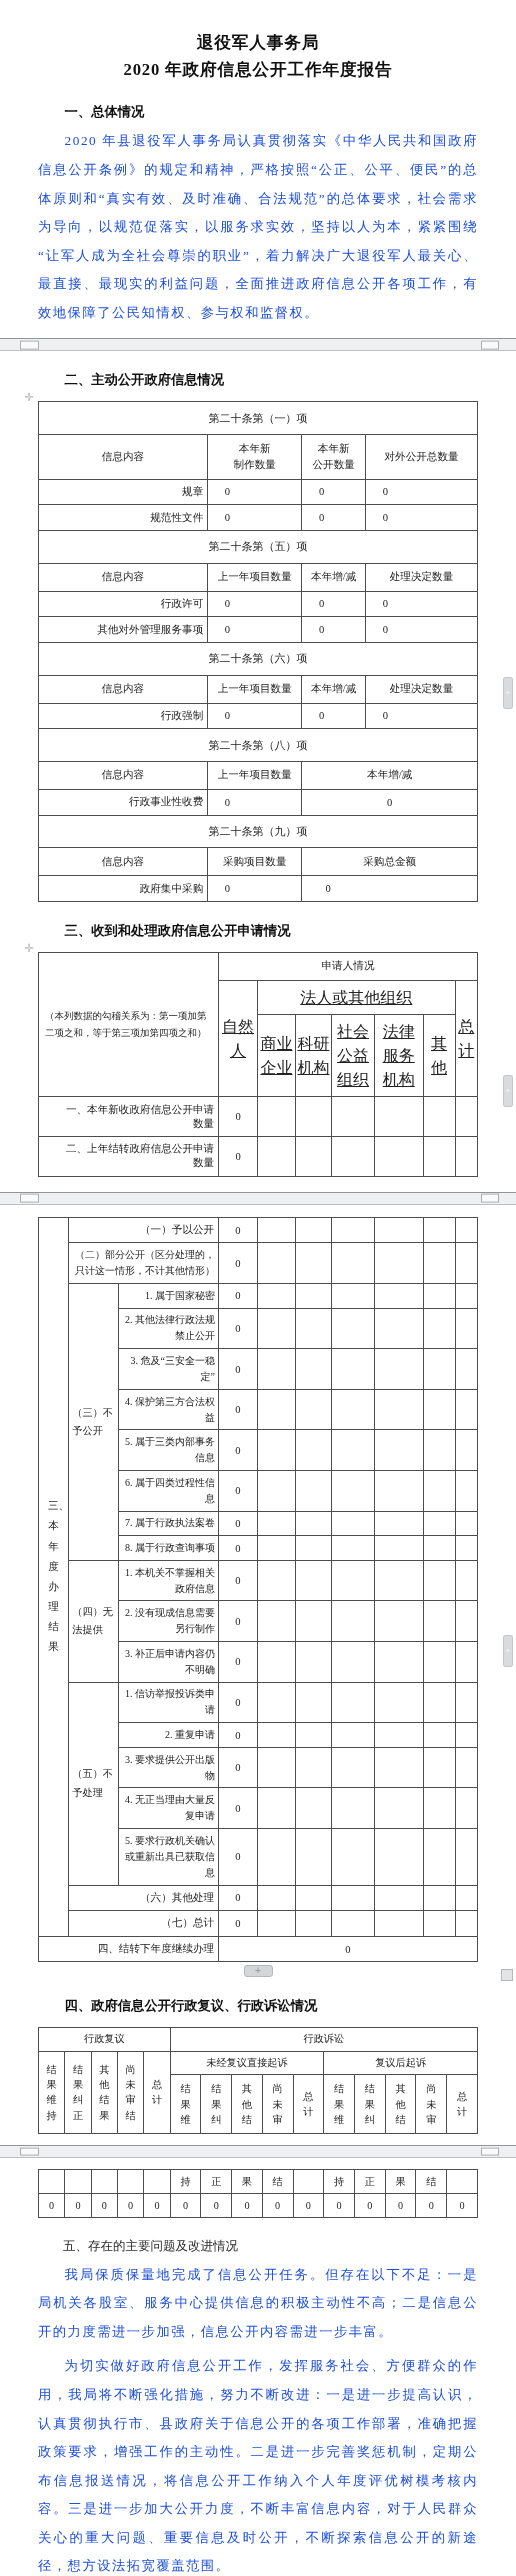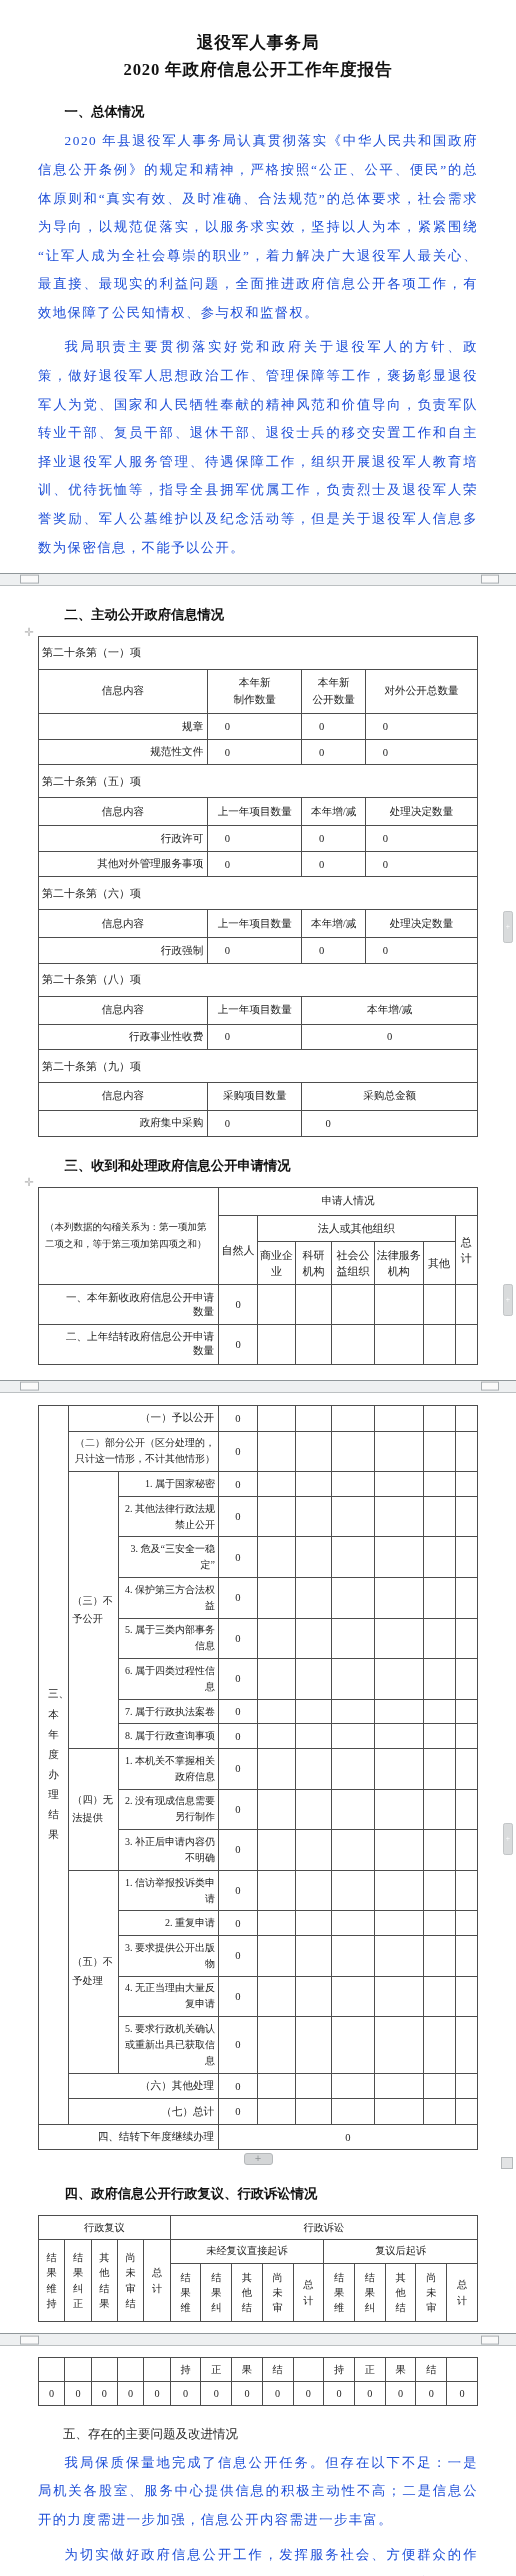--- a/index.html
+++ b/index.html
@@ -15,23 +15,23 @@
   .sec-heading.kai{font-family:"Liberation Serif","DejaVu Serif",serif;font-weight:normal;
                    font-size:12.5px;color:#2a2a2a;}
   p.body{font-size:13.3px;line-height:2.15;letter-spacing:1.5px;text-align:justify;
          text-indent:2em;margin:6px 0;color:#1d4ed8;}
 
   
   .tbl-wrap{position:relative;margin:12px 0 15px;}
   table{border-collapse:collapse;width:100%;table-layout:fixed;}
   td{border:0.8px solid #4d4d4d;font-size:10.6px;padding:5.3px 3.8px;vertical-align:middle;
      word-break:break-all;color:#222;}
-  .span-head{font-size:11px;padding:8.4px 3px;}
+  .span-head{text-align:center;font-size:11px;padding:8.4px 3px;}
   .hdr{text-align:center;font-size:10.6px;line-height:1.55;}
-  .sm{font-size:11px;padding:4.6px 1.5px;line-height:1.5;}
+  .sm{font-size:16px;padding:4.6px 1.5px;line-height:1.5;text-decoration:underline;}
   .lbl{text-align:right;padding-left:20px;font-size:10.6px;}
   .val{text-align:left;padding-left:16.7px;font-size:10.6px;}
   .val-c{text-align:center;font-size:10.6px;}
   .stack{white-space:pre-line;}
   .note{font-size:9.5px;line-height:1.8;padding:6px;text-align:left;}
   .vlab{text-align:center;font-size:10.6px;line-height:1.9;padding:3px 9px;}
   .grp{text-align:left;font-size:10.2px;line-height:1.8;padding:3px 3px;}
   .item{text-align:right;font-size:10px;line-height:1.6;padding:3.8px 3px 3.8px 5.3px;
         font-style:normal;}
   .t4 td{font-size:10.2px;line-height:1.5;padding:3.8px 1.5px;text-align:center;}
@@ -61,21 +61,20 @@
 <div class="page">
   <div class="content">
 
     <div class="doc-title">
       <div>退役军人事务局</div>
       <div>2020 年政府信息公开工作年度报告</div>
     </div>
 
     <h2 class="sec-heading">一、总体情况</h2>
     <p class="body">2020 年县退役军人事务局认真贯彻落实《中华人民共和国政府信息公开条例》的规定和精神，严格按照“公正、公平、便民”的总体原则和“真实有效、及时准确、合法规范”的总体要求，社会需求为导向，以规范促落实，以服务求实效，坚持以人为本，紧紧围绕“让军人成为全社会尊崇的职业”，着力解决广大退役军人最关心、最直接、最现实的利益问题，全面推进政府信息公开各项工作，有效地保障了公民知情权、参与权和监督权。</p>
-    <p class="body">我局职责主要贯彻落实好党和政府关于退役军人的方针、政策，做好退役军人思想政治工作、管理保障等工作，褒扬彰显退役军人为党、国家和人民牺牲奉献的精神风范和价值导向，负责军队转业干部、复员干部、退休干部、退役士兵的移交安置工作和自主择业退役军人服务管理、待遇保障工作，组织开展退役军人教育培训、优待抚恤等，指导全县拥军优属工作，负责烈士及退役军人荣誉奖励、军人公墓维护以及纪念活动等，但是关于退役军人信息多数为保密信息，不能予以公开。</p>
   </div>
 
   <div class="page-break">
     <span class="pb-mark left"></span>
     <span class="pb-mark right"></span>
   </div>
 
   <div class="content">
     <h2 class="sec-heading">二、主动公开政府信息情况</h2>
 

